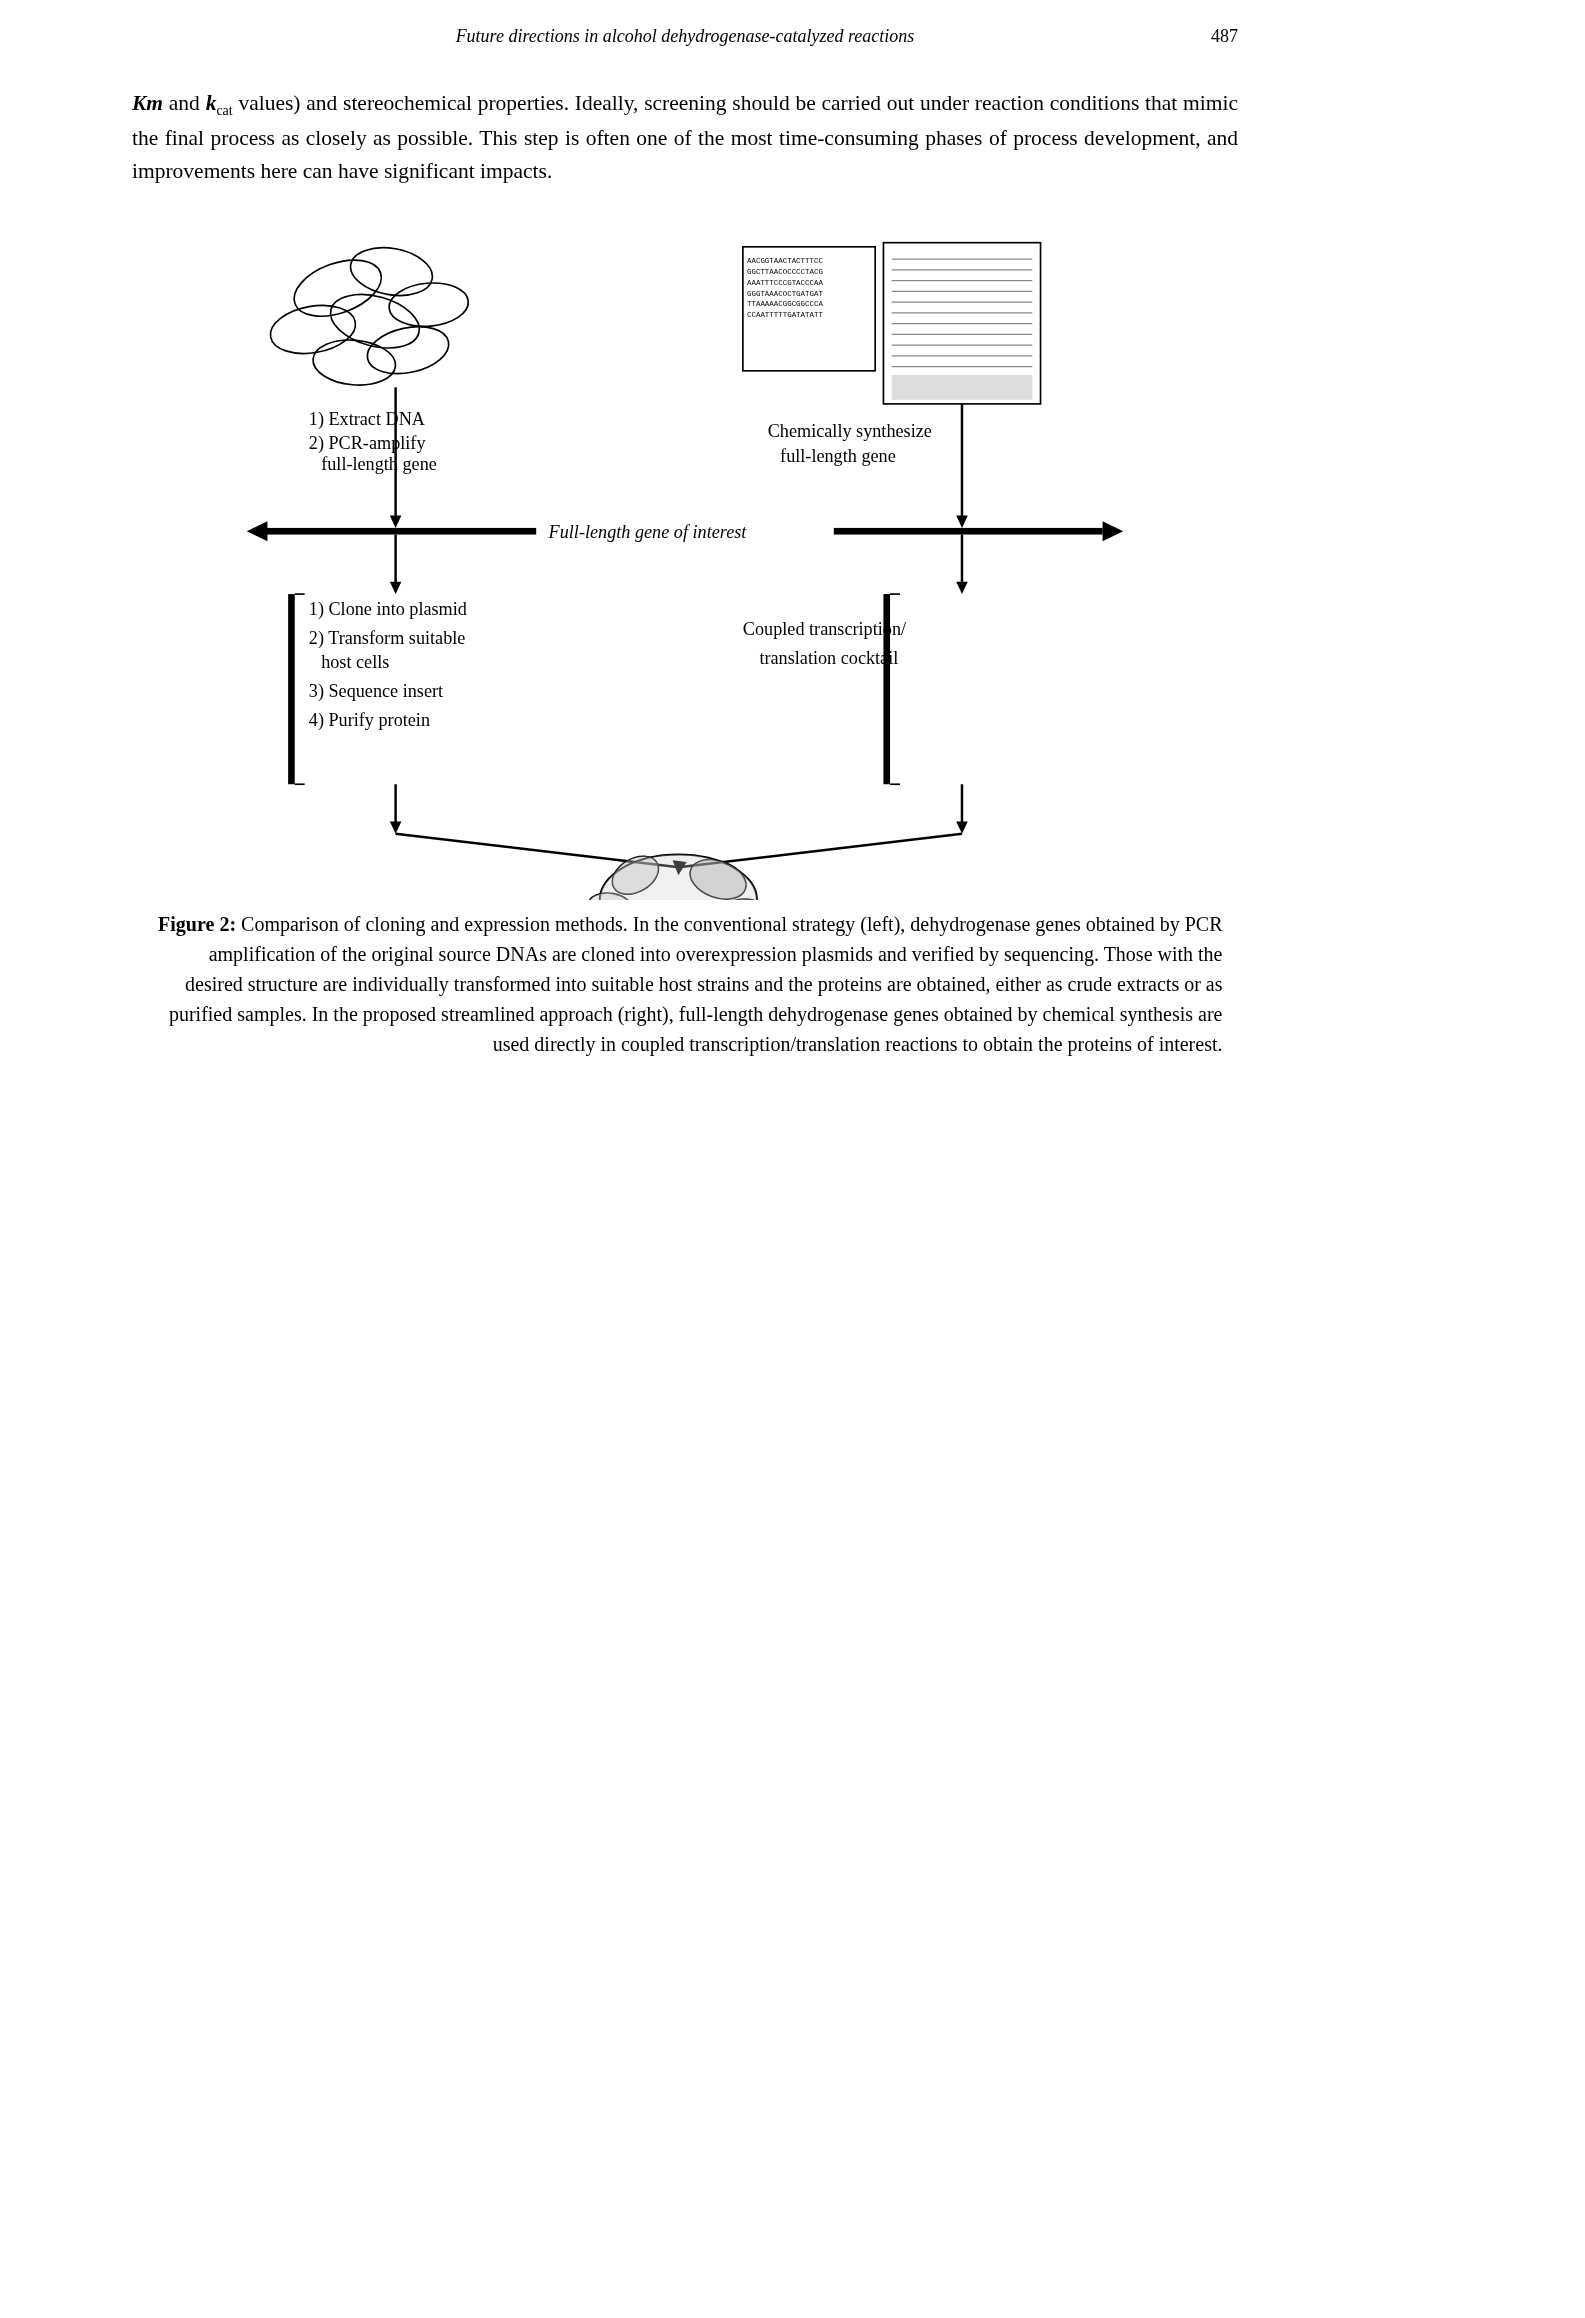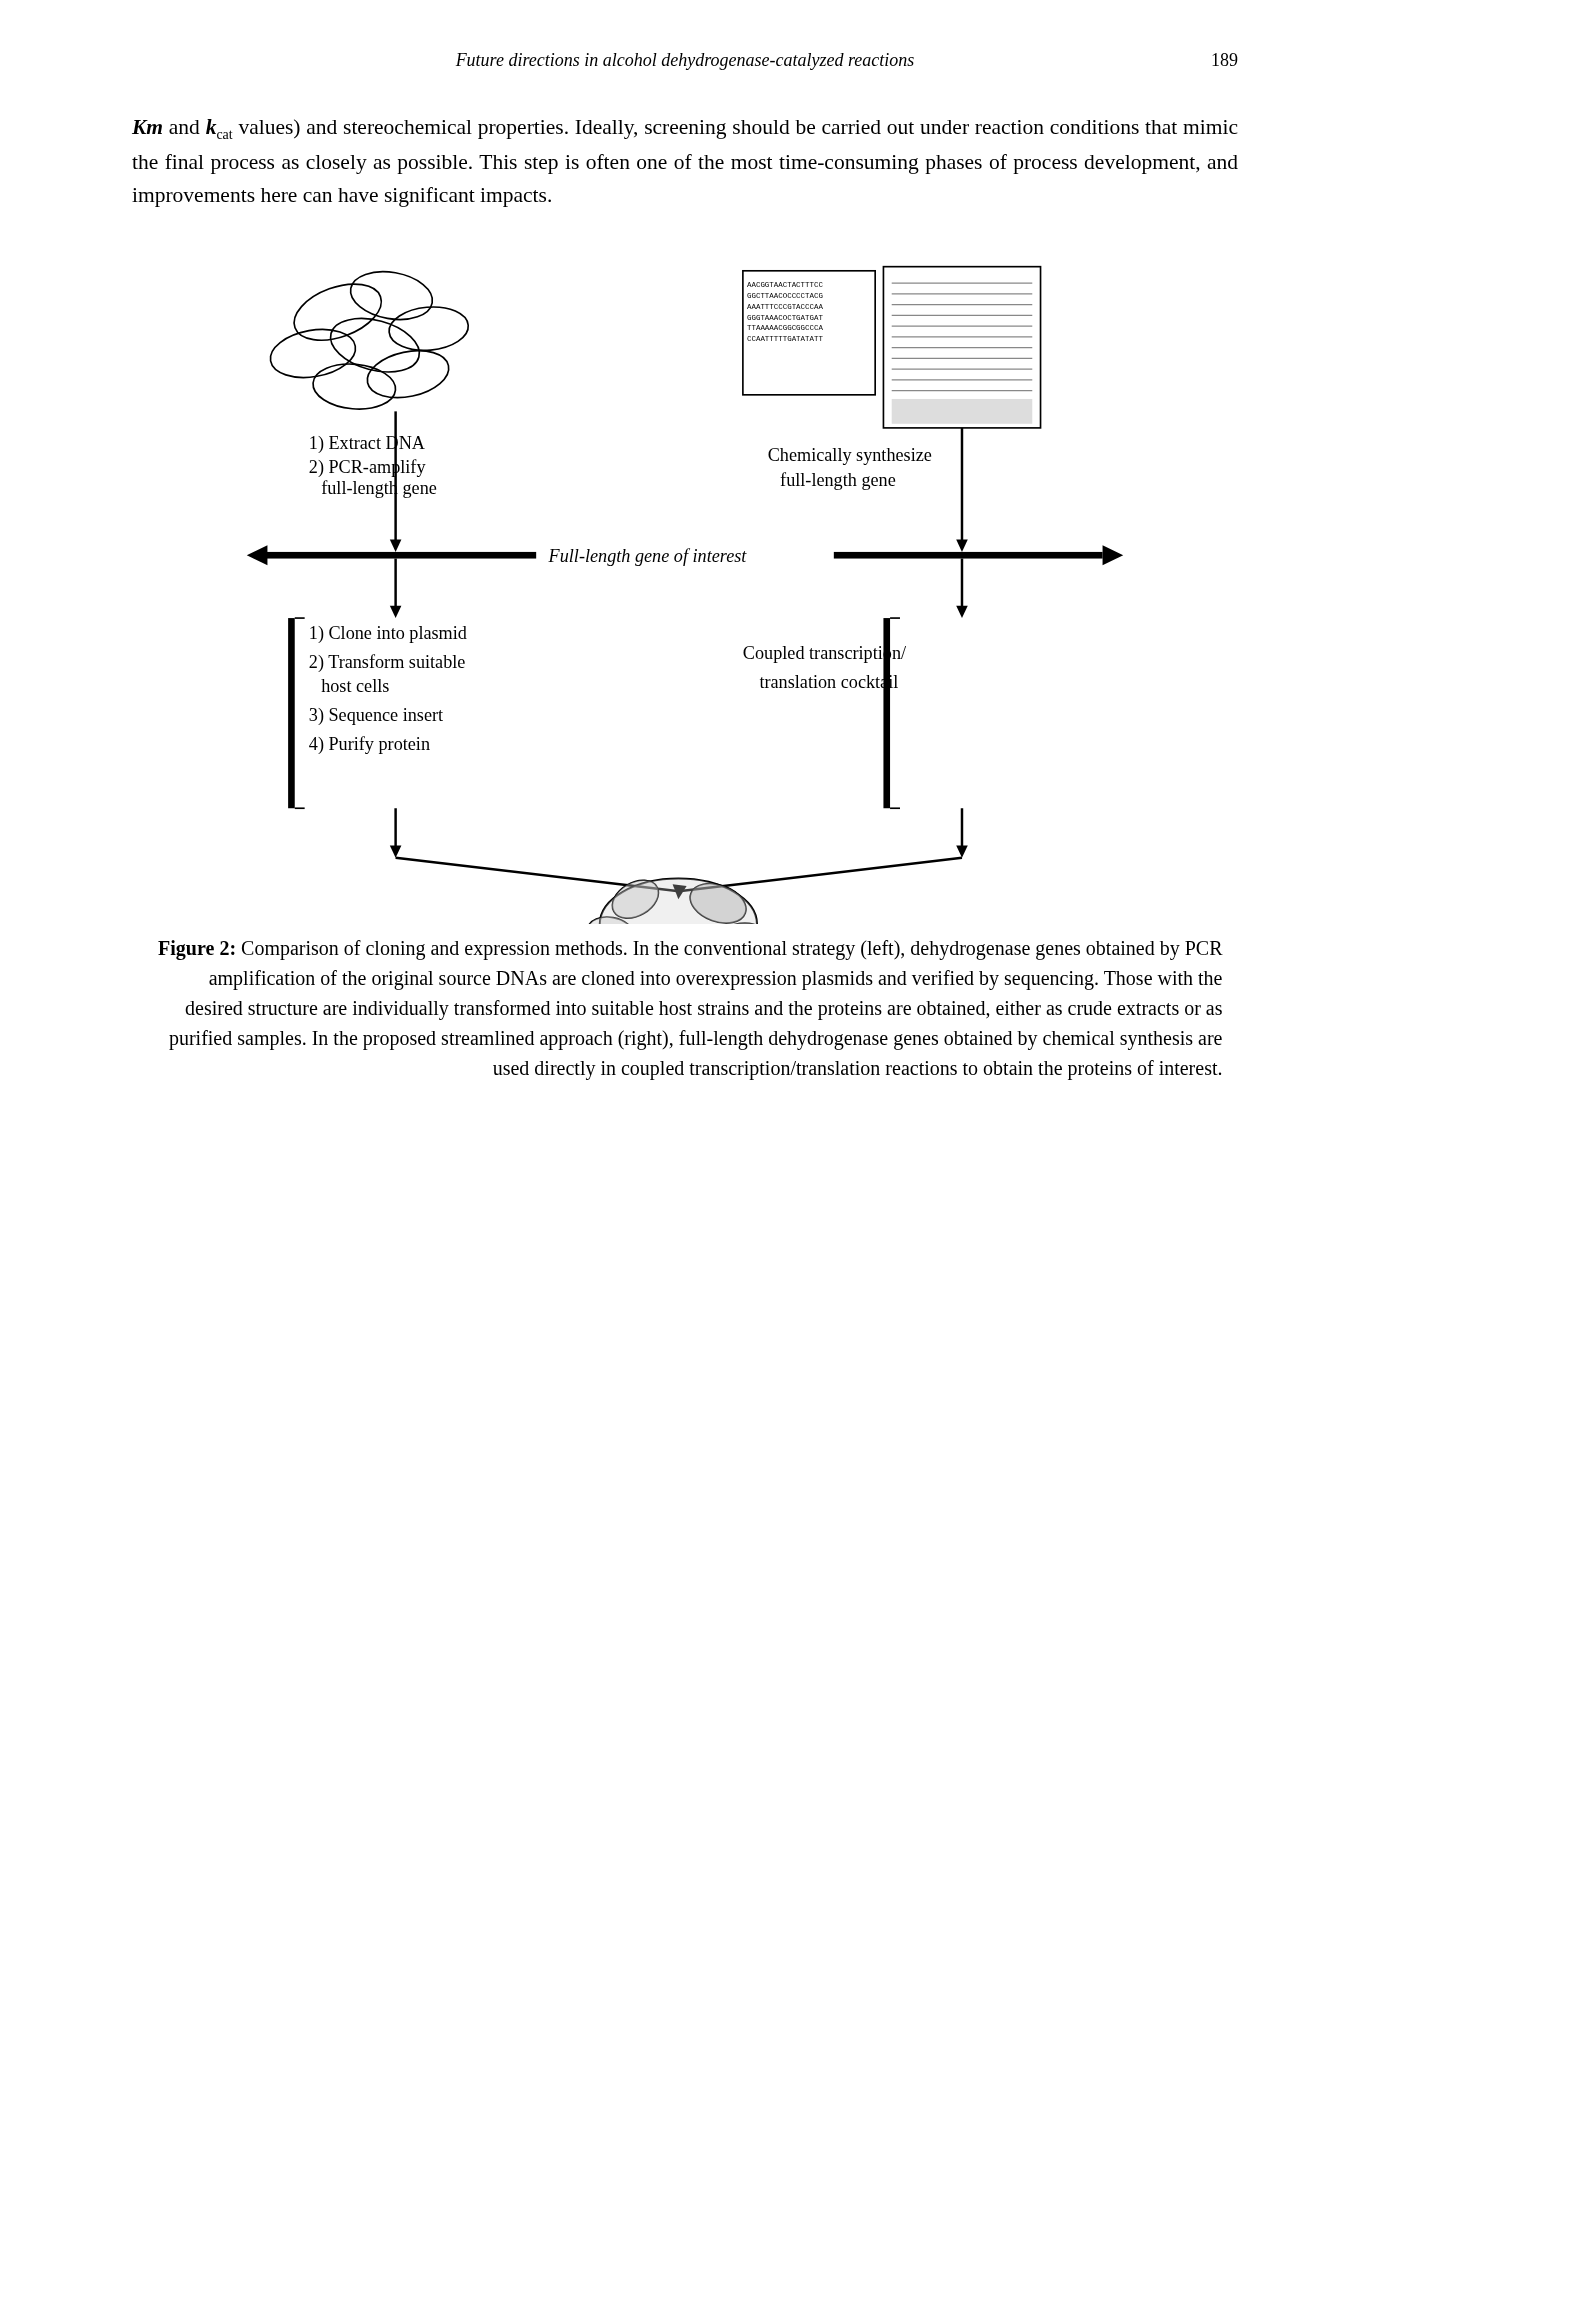--- a/index.html
+++ b/index.html
@@ -6,21 +6,21 @@
     body {
       background: #fff;
       font-family: 'Times New Roman', Times, serif;
       width: 1585px;
       min-height: 2319px;
       position: relative;
     }
     .page {
       width: 1370px;
       min-height: 2319px;
-      padding: 50px 132px 66px 132px;
+      padding: 26px 132px 66px 132px;
       position: relative;
     }
     .page-header {
       display: flex;
       justify-content: space-between;
       align-items: flex-start;
       margin-bottom: 40px;
       font-size: 18px;
       font-style: italic;
     }
@@ -82,21 +82,21 @@
     }
   </style>
 </head>
 <body>
 
 <div class="page">
 
   <div class="page-header">
     <div style="min-width:50px;"></div>
     <div class="header-title">Future directions in alcohol dehydrogenase-catalyzed reactions</div>
-    <div class="header-page-num">189</div>
+    <div class="header-page-num">487</div>
   </div>
 
   <div class="body-text">
     <p>
       <span class="italic bold">Km</span>
       <span> and </span>
       <span class="italic bold">k</span><sub>cat</sub>
       <span> values) and stereochemical properties. Ideally, screening should be carried out under reaction conditions that mimic the final process as closely as possible. This step is often one of the most time-consuming phases of process development, and improvements here can have significant impacts.</span>
     </p>
   </div>

